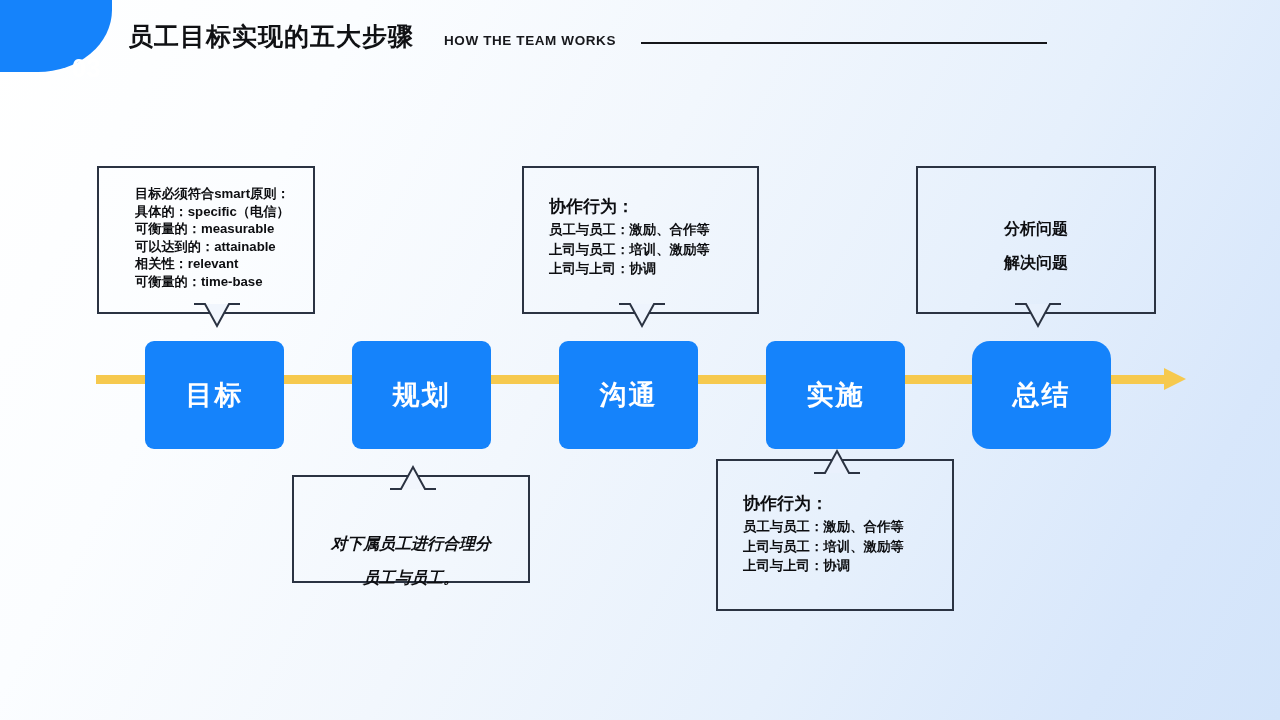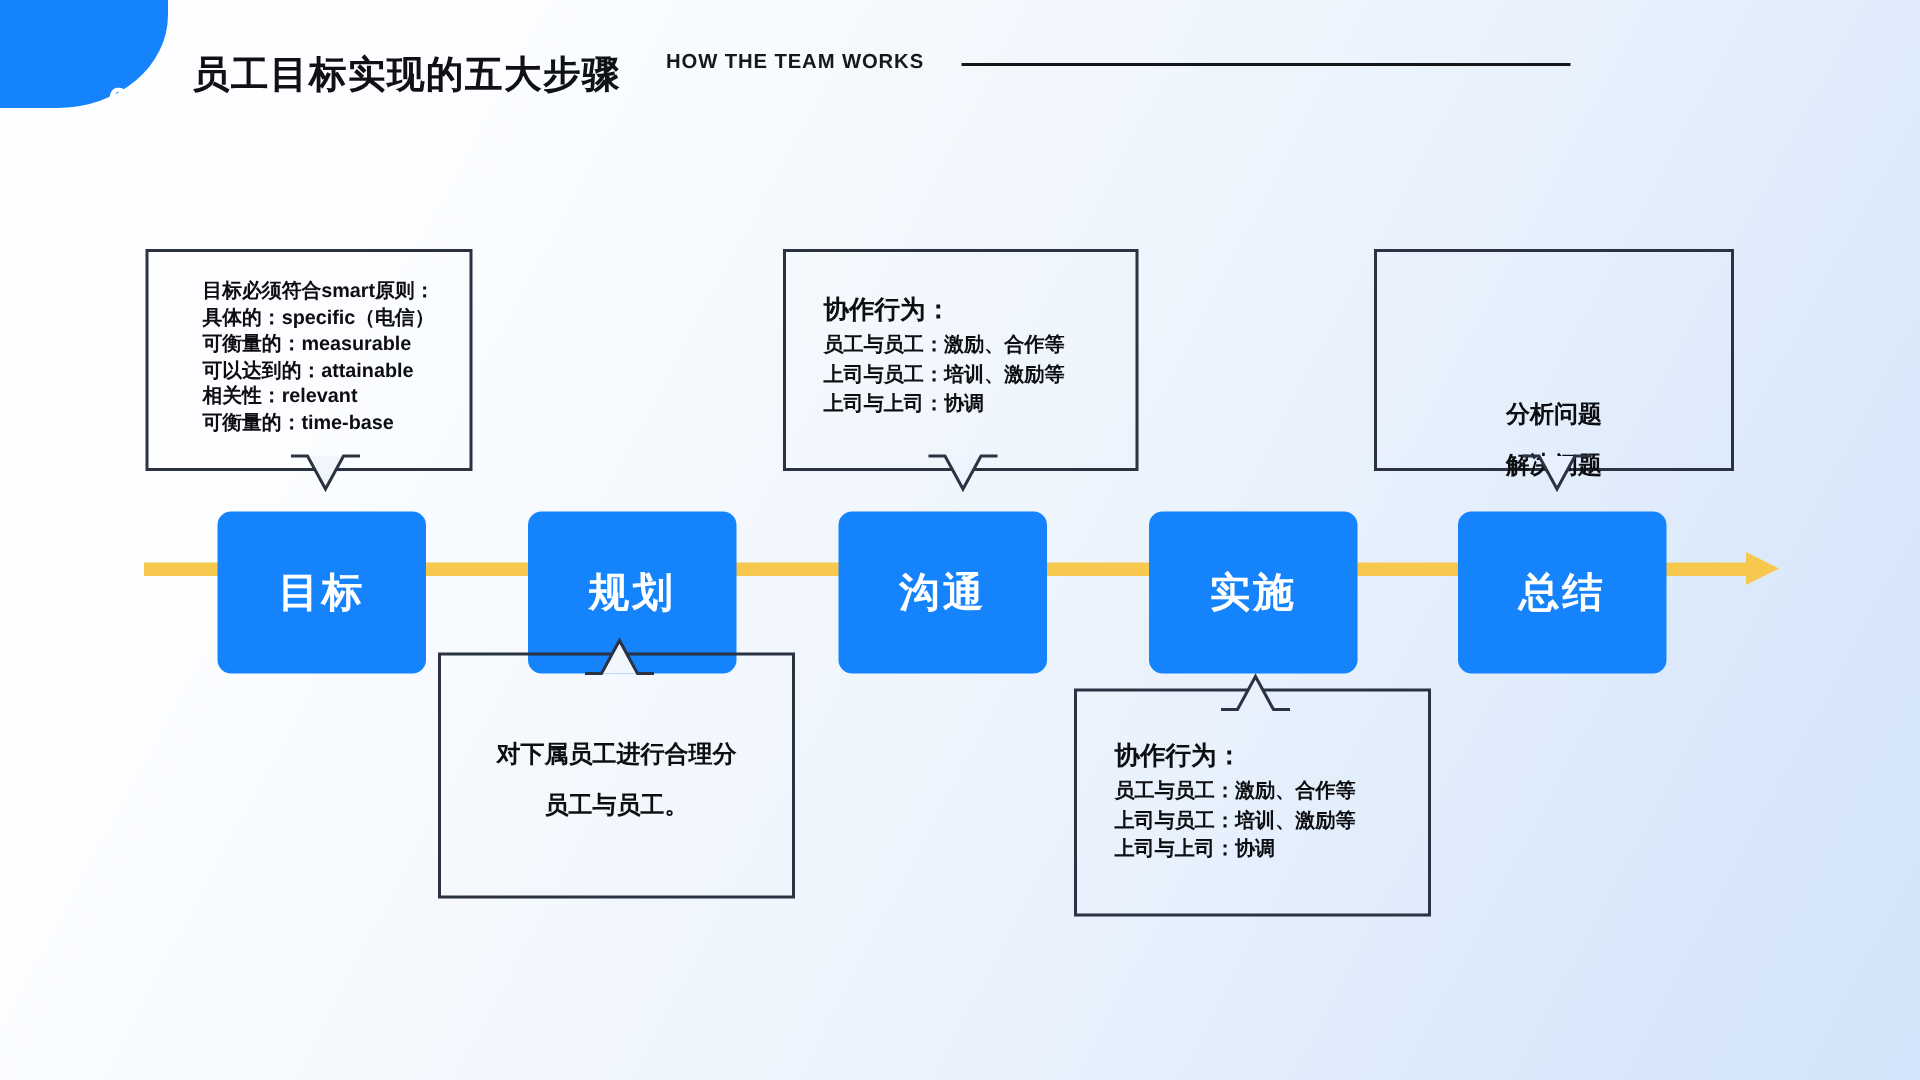--- a/index.html
+++ b/index.html
@@ -43,21 +43,21 @@
     left: 72px;
     top: 54px;
     font-size: 25px;
     font-weight: 700;
     color: #ffffff;
     letter-spacing: 0.5px;
   }
   .page-title {
     position: absolute;
     left: 128px;
-    top: 33px;
+    top: 20px;
     font-size: 25px;
     font-weight: 700;
     color: #101114;
     letter-spacing: 1px;
     white-space: nowrap;
   }
   .page-subtitle {
     position: absolute;
     left: 444px;
     top: 33px;
@@ -120,25 +120,25 @@
 
   
   #box-comm { left: 522px; top: 166px; width: 237px; height: 148px; }
   #box-comm .ctext { left: 14px; top: 26px; }
   #box-comm .head { font-size: 17px; line-height: 26px; padding-left: 11px; }
   #box-comm .lines { font-size: 13.4px; line-height: 19.5px; padding-left: 11px; }
   #box-comm .notch { left: 95px; }
 
   
   #box-summary { left: 916px; top: 166px; width: 240px; height: 148px; }
-  #box-summary .ctext { top: 44px; text-align: center; font-size: 16px; line-height: 34px; margin-top: 48px; }
+  #box-summary .ctext { top: 44px; text-align: center; font-size: 16px; line-height: 34px; }
   #box-summary .notch { left: 97px; }
 
   
-  #box-plan { left: 292px; top: 435px; width: 238px; height: 164px; }
+  #box-plan { left: 292px; top: 475px; width: 238px; height: 108px; font-style: italic; }
   #box-plan .ctext { top: 50px; text-align: center; font-size: 16px; line-height: 34px; padding: 0 22px; }
   #box-plan .notch { left: 96px; }
 
   
   #box-impl { left: 716px; top: 459px; width: 238px; height: 152px; }
   #box-impl .ctext { left: 14px; top: 30px; }
   #box-impl .head { font-size: 17px; line-height: 26px; padding-left: 11px; }
   #box-impl .lines { font-size: 13.4px; line-height: 19.5px; padding-left: 11px; }
   #box-impl .notch { left: 96px; }
 
@@ -181,21 +181,21 @@
     justify-content: center;
     color: #ffffff;
     font-size: 27px;
     font-weight: 700;
     letter-spacing: 2px;
   }
   #step-0 { left: 145px; }
   #step-1 { left: 352px; }
   #step-2 { left: 559px; }
   #step-3 { left: 766px; }
-  #step-4 { left: 972px; }
+  #step-4 { left: 972px; border-radius: 18px; }
 </style>
 </head>
 <body>
 
 <div id="slide">
 
   <div class="badge"></div>
   <div class="badge-num">03</div>
   <div class="page-title">员工目标实现的五大步骤</div>
   <div class="page-subtitle">HOW THE TEAM WORKS</div>

